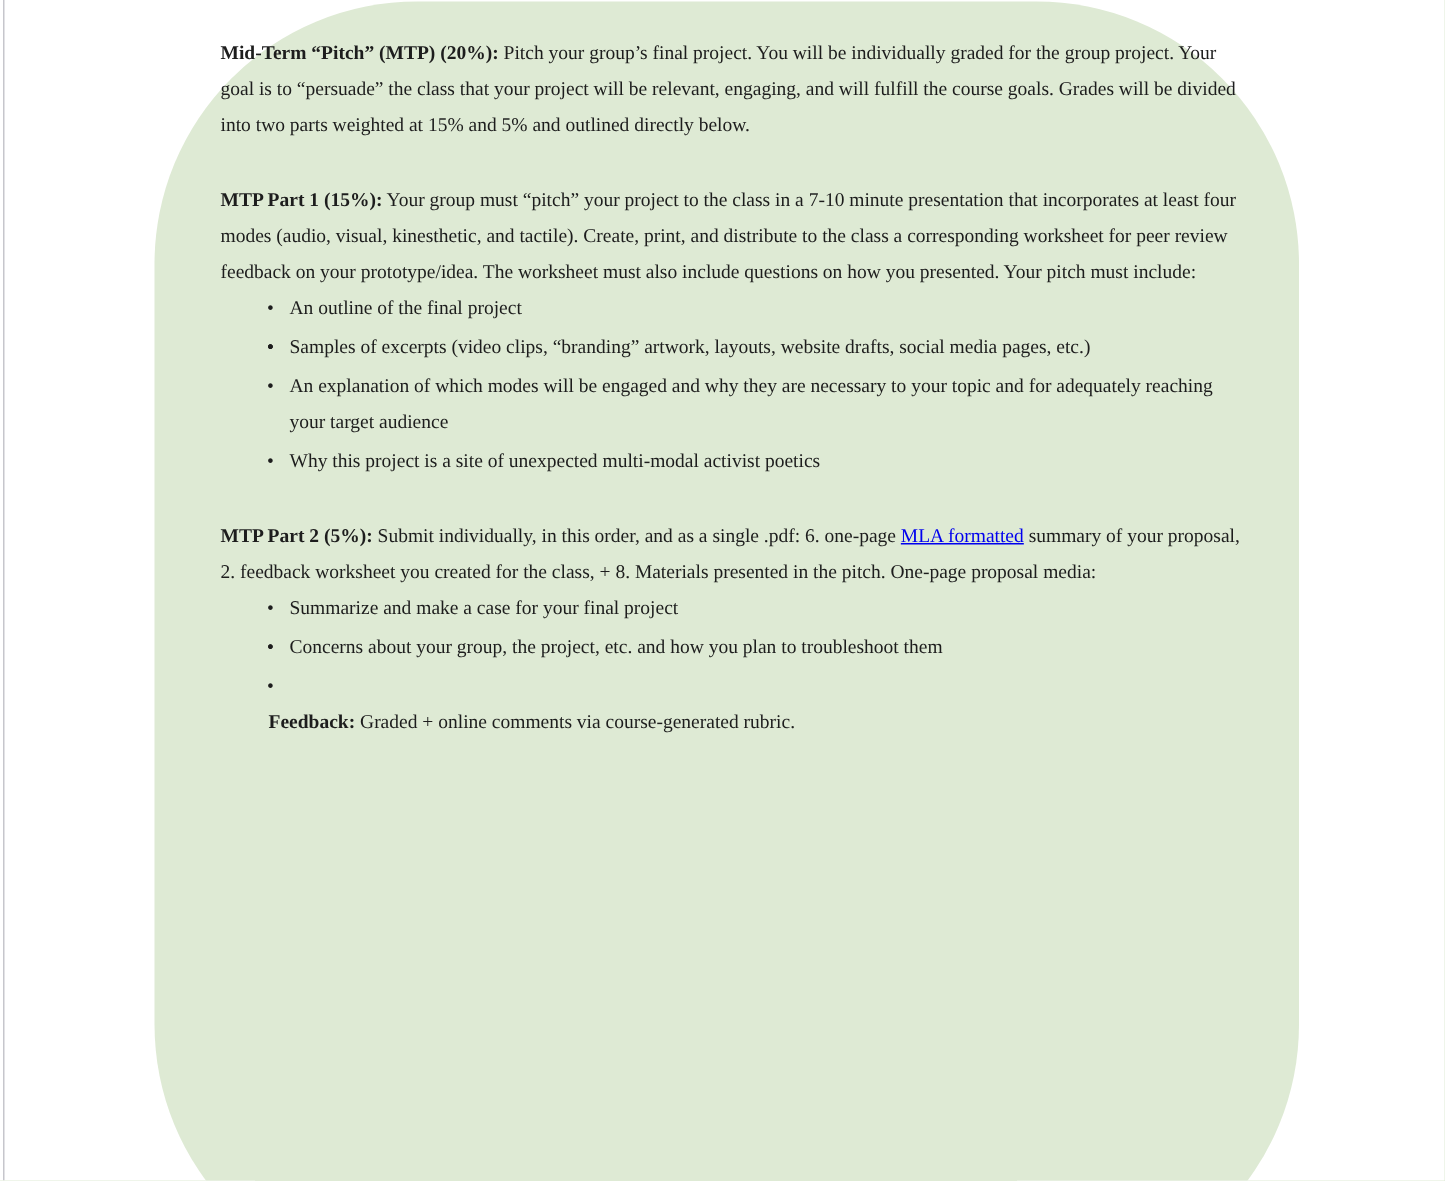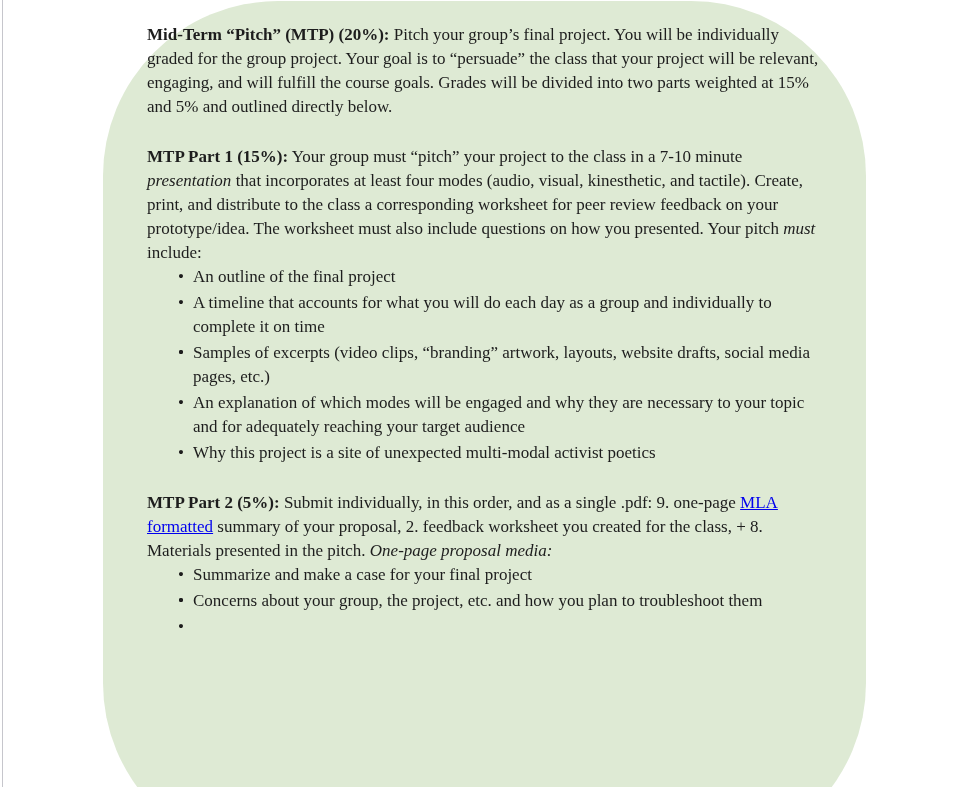--- a/index.html
+++ b/index.html
@@ -20,51 +20,52 @@
     position:absolute;left:2px;top:0;width:1px;height:787px;
     background:var(--rule);
   }
   .card{
     position:absolute;left:103px;top:1px;width:763px;height:857px;
     background:var(--card);
     border-radius:175px;
   }
   .content{
     position:absolute;left:147px;top:23px;width:680px;
-    font-size:17px;line-height:24px;color:var(--text);
+    font-size:13px;line-height:24px;color:var(--text);
   }
   .content p{margin:0 0 26px 0;}
   .content p.attach{margin-bottom:0;}
   .content ul{margin:0 0 26px 0;padding:0 0 0 46px;list-style:none;}
   .content li{position:relative;}
   .content li + li{margin-top:2px;}
   .bullet{position:absolute;left:-15px;top:0;}
   .b{font-weight:bold;}
-  .i{font-style:italic;}
+  .i{}
   a.link{color:var(--link);text-decoration:underline;cursor:pointer;}
   .indent-1{padding-left:32px;}
 </style>
 </head>
 <body>
 
 <div class="page">
   <div class="left-rule"></div>
   <div class="card"></div>
   <div class="content">
       <p><span class="b">Mid-Term “Pitch” (MTP) (20%):</span><span> Pitch your group’s final project. You will be individually graded for the group project. Your goal is to “persuade” the class that your project will be relevant, engaging, and will fulfill the course goals. Grades will be divided into two parts weighted at 15% and 5% and outlined directly below.</span></p>
       <p class="attach"><span class="b">MTP Part 1 (15%):</span><span> Your group must “pitch” your project to the class in a 7-10 minute </span><span class="i">presentation</span><span> that incorporates at least four modes (audio, visual, kinesthetic, and tactile). Create, print, and distribute to the class a corresponding worksheet for peer review feedback on your prototype/idea. The worksheet must also include questions on how you presented. Your pitch </span><span class="i">must</span><span> include:</span></p>
       <ul>
         <li><span class="bullet">•</span><span>An outline of the final project</span></li>
-        <li><span class="bullet">•</span><span>A timeline that accounts for what you will do each day as a group and individually to complete it on time</span></li>
+        <li><span class="bullet">•</span></li>
         <li><span class="bullet">•</span></li>
         <li><span class="bullet">•</span><span>Samples of excerpts (video clips, “branding” artwork, layouts, website drafts, social media pages, etc.)</span></li>
         <li><span class="bullet">•</span><span>An explanation of which modes will be engaged and why they are necessary to your topic and for adequately reaching your target audience</span></li>
         <li><span class="bullet">•</span><span>Why this project is a site of unexpected multi-modal activist poetics</span></li>
       </ul>
-      <p class="attach"><span class="b">MTP Part 2 (5%):</span><span> Submit individually, in this order, and as a single .pdf: 9. one-page </span><a class="link">MLA formatted</a><span> summary of your proposal, 2. feedback worksheet you created for the class, + 8. Materials presented in the pitch. </span><span class="i">One-page proposal media:</span></p>
+      <p class="attach"><span class="b">MTP Part 2 (5%):</span><span> Submit individually, in this order, and as a single .pdf: 6. one-page </span><a class="link">MLA formatted</a><span> summary of your proposal, 2. feedback worksheet you created for the class, + 8. Materials presented in the pitch. </span><span class="i">One-page proposal media:</span></p>
       <ul>
         <li><span class="bullet">•</span><span>Summarize and make a case for your final project</span></li>
         <li><span class="bullet">•</span></li>
         <li><span class="bullet">•</span><span>Concerns about your group, the project, etc. and how you plan to troubleshoot them</span></li>
         <li><span class="bullet">•</span></li>
       </ul>
+      <p class="indent-1"><span class="b">Feedback:</span><span> </span><span class="i">Graded</span><span> + </span><span class="i">online comments</span><span> via course-generated rubric.</span></p>
     </div>
 </div>
 
 </body></html>

